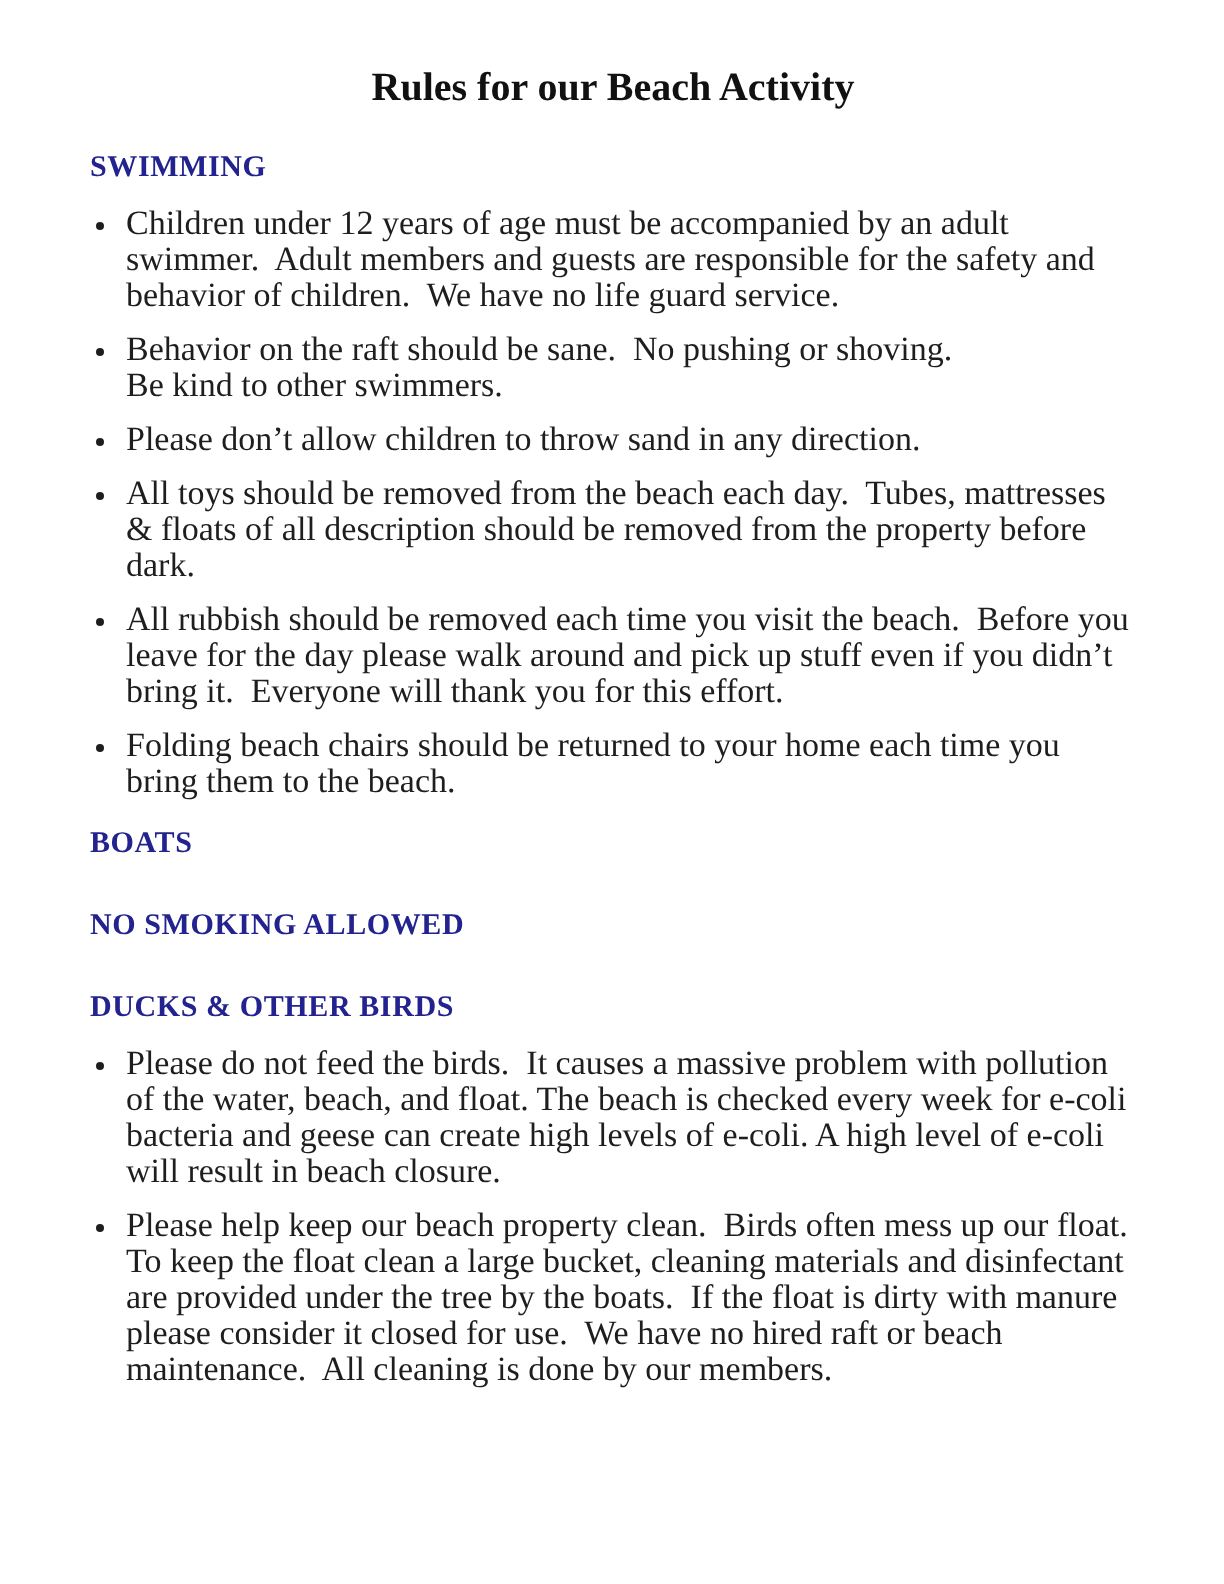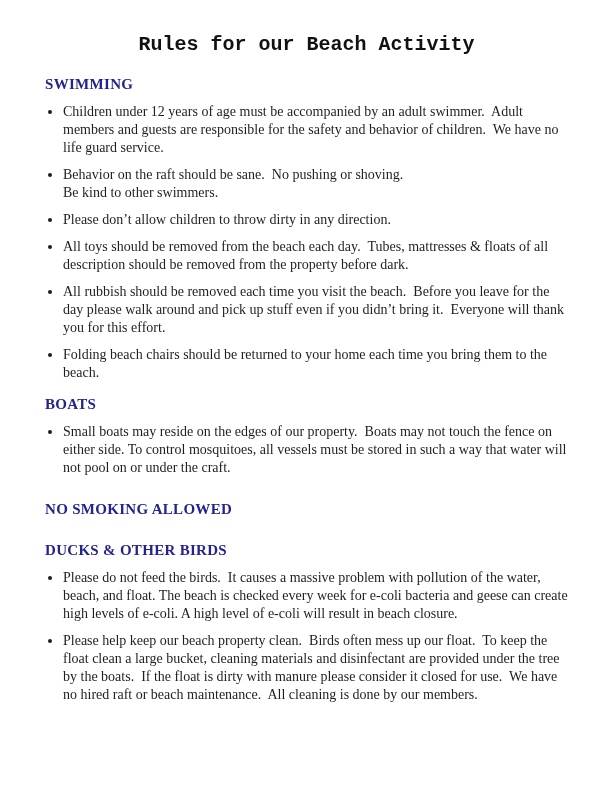--- a/index.html
+++ b/index.html
@@ -23,21 +23,20 @@
     padding: 33px 44px 20px 45px;
     overflow: hidden;
   }
   .doc-title {
     margin: 0 0 0 0;
     text-align: center;
     font-size: 20px;
     line-height: 23px;
     font-weight: bold;
     color: var(--title-color);
-    font-family: Liberation Mono, monospace;
   }
   .section-heading {
     margin: 19px 0 10px 0;
     text-align: left;
     font-size: 15px;
     line-height: 18px;
     font-weight: bold;
     letter-spacing: 0.3px;
     color: var(--heading-color);
   }
@@ -47,55 +46,52 @@
   #sections .section:nth-child(4) .section-heading,
   #sections .section:nth-child(5) .section-heading { margin-top: 23px; }
 
   .bullet-list {
     margin: 0;
     padding: 0 0 0 18px;
     list-style: disc outside;
     color: var(--body-color);
   }
   .bullet-item {
-    font-size: 14px;
+    font-size: 17px;
     line-height: 18px;
     margin: 0 0 9px 0;
     white-space: pre-wrap;
     color: var(--body-color);
   }
   .bullet-item::marker { font-size: 13px; }
 </style>
 </head>
 <body>
 
 <div class="page">
   <h1 class="doc-title">Rules for our Beach Activity</h1>
   <div id="sections">
       <section class="section">
         <h2 class="section-heading">SWIMMING</h2>
         <ul class="bullet-list">
           <li class="bullet-item">Children under 12 years of age must be accompanied by an adult swimmer.  Adult members and guests are responsible for the safety and behavior of children.  We have no life guard service.</li>
           <li class="bullet-item">Behavior on the raft should be sane.  No pushing or shoving.
 Be kind to other swimmers.</li>
-          <li class="bullet-item">Please don’t allow children to throw dirty in any direction.</li>
+          <li class="bullet-item">Please don’t allow children to throw sand in any direction.</li>
         </ul>
       </section>
       <section class="section">
         <ul class="bullet-list">
           <li class="bullet-item">All toys should be removed from the beach each day.  Tubes, mattresses &amp; floats of all description should be removed from the property before dark.</li>
           <li class="bullet-item">All rubbish should be removed each time you visit the beach.  Before you leave for the day please walk around and pick up stuff even if you didn’t bring it.  Everyone will thank you for this effort.</li>
           <li class="bullet-item">Folding beach chairs should be returned to your home each time you bring them to the beach.</li>
         </ul>
       </section>
       <section class="section">
         <h2 class="section-heading">BOATS</h2>
-        <ul class="bullet-list">
-          <li class="bullet-item">Small boats may reside on the edges of our property.  Boats may not touch the fence on either side. To control mosquitoes, all vessels must be stored in such a way that water will not pool on or under the craft.</li>
-        </ul>
       </section>
       <section class="section">
         <h2 class="section-heading">NO SMOKING ALLOWED</h2>
       </section>
       <section class="section">
         <h2 class="section-heading">DUCKS &amp; OTHER BIRDS</h2>
         <ul class="bullet-list">
           <li class="bullet-item">Please do not feed the birds.  It causes a massive problem with pollution of the water, beach, and float. The beach is checked every week for e-coli bacteria and geese can create high levels of e-coli. A high level of e-coli will result in beach closure.</li>
           <li class="bullet-item">Please help keep our beach property clean.  Birds often mess up our float.  To keep the float clean a large bucket, cleaning materials and disinfectant are provided under the tree by the boats.  If the float is dirty with manure please consider it closed for use.  We have no hired raft or beach maintenance.  All cleaning is done by our members.</li>
         </ul>

